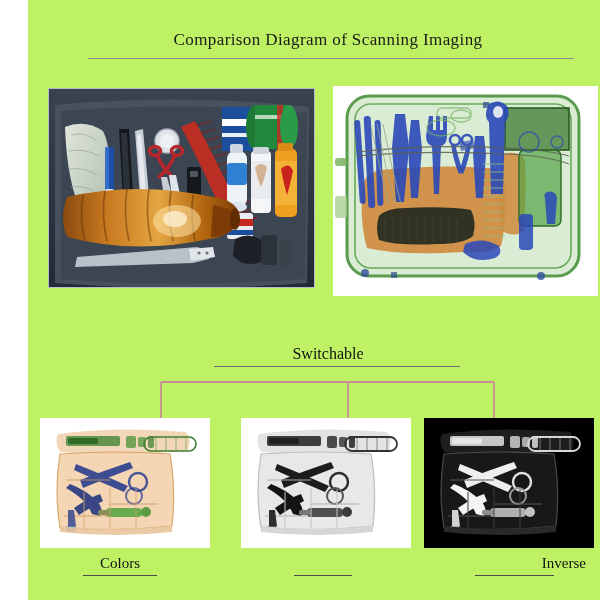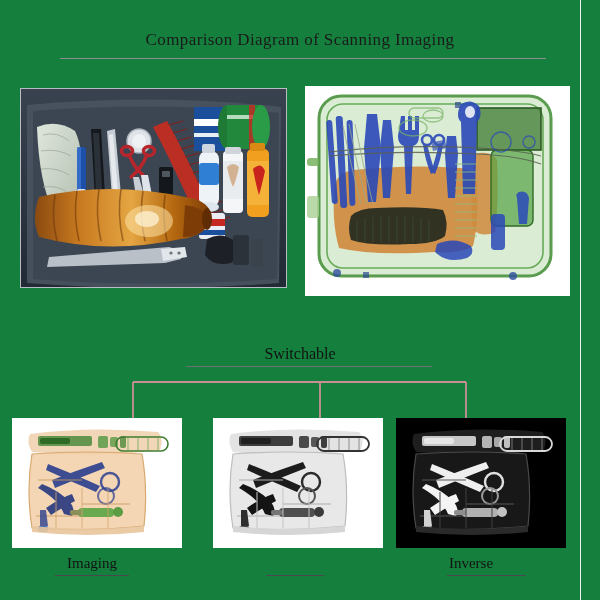--- a/index.html
+++ b/index.html
@@ -5,21 +5,22 @@
   html,body{margin:0;padding:0;}
   body{
     width:600px;height:600px;
     background:#ffffff;
     font-family:"Liberation Serif", serif;
     overflow:hidden;
     position:relative;
   }
   .page{
     position:absolute;inset:0;
-    background:#15803d;
+    background:#bef264;
+    margin-left:28px;
   }
   
   .title-wrap{
     position:absolute;left:0;top:30px;width:600px;text-align:center;
   }
   .title{
     font-family:"Liberation Serif", serif;
     font-size:17px;color:#1a1a1a;letter-spacing:.4px;
     display:inline-block;
   }
@@ -413,22 +414,22 @@
       <circle cx="106" cy="94" r="5" fill="#c2c2c2"></circle>
       <path d="M28 92 l6 0 l2 16 l-8 2 Z" fill="#d2d2d2"></path>
       <rect x="26" y="108" width="10" height="6" rx="2" fill="#b6b6b6"></rect>
       <g stroke="#3f3f3f" stroke-width="1">
           <path d="M44 74 l0 36 M70 70 l0 40 M96 72 l0 38"></path>
         </g>
       <path d="M20 108 q56 6 112 0 l0 6 q-56 6 -112 0Z" fill="#2a2a2a"></path>
     </svg>
   </div>
 
-  <div class="caption" style="left:17px;">Imaging</div>
+  <div class="caption" style="left:17px;">Colors</div>
   <div class="cap-rule" style="left:55px;width:74px;"></div>
 
   <div class="cap-rule" style="left:266px;width:58px;"></div>
 
-  <div class="caption" style="left:396px;">Inverse</div>
+  <div class="caption" style="left:408px;text-align:right;">Inverse</div>
   <div class="cap-rule" style="left:447px;width:79px;"></div>
 
   <div class="edge-right"></div>
 </div>
 
 </body></html>

